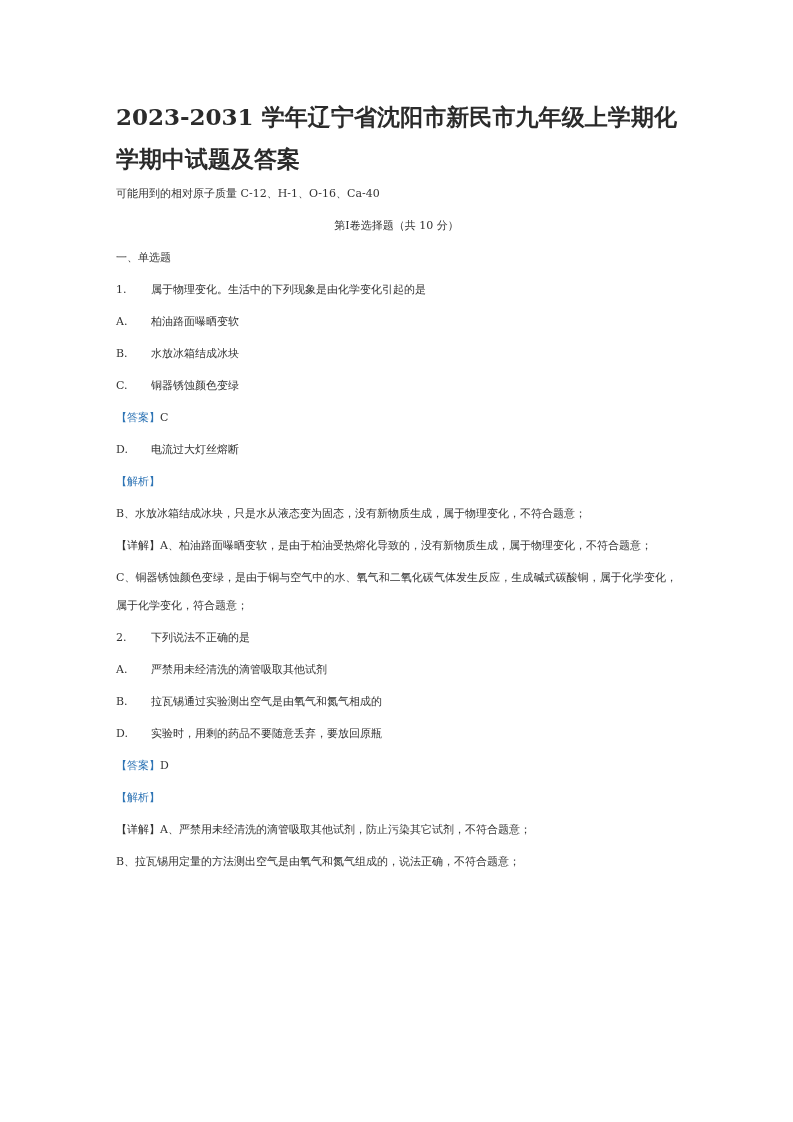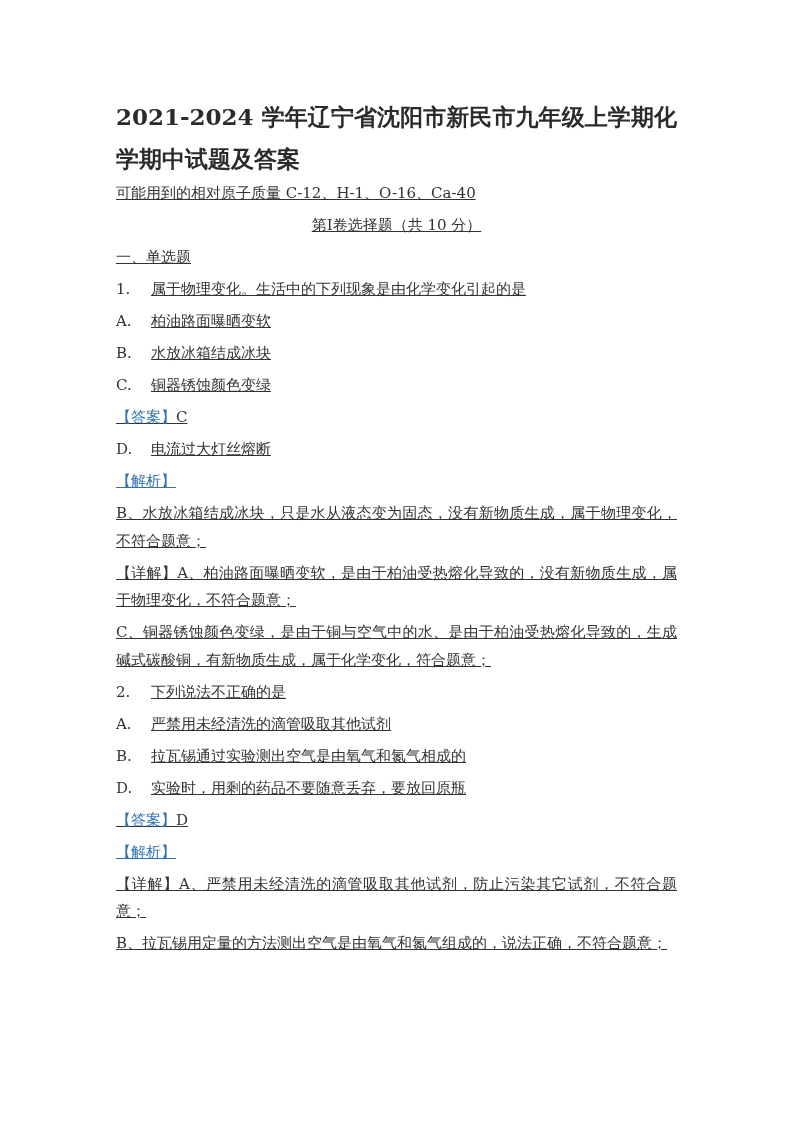--- a/index.html
+++ b/index.html
@@ -21,39 +21,38 @@
   .doc-title {
     margin: 0 0 0 0;
     font-size: 23px;
     font-weight: 700;
     line-height: 42px;
     color: #2b2b2b;
     text-align: justify;
   }
   p.para {
     margin: 0 0 4.5px 0;
-    font-size: 15px;
+    font-size: 11px;
     line-height: 27.5px;
-    text-decoration: underline;
   }
   .center { text-align: center; }
   .just { text-align: justify; }
   .blue { color: #2e74b5; }
   .q-label, .opt-label {
     display: inline-block;
     width: 35px;
   }
 </style>
 </head>
 <body>
 
 <div class="page">
   <div class="content">
 
-    <h1 class="doc-title">2021-2024 学年辽宁省沈阳市新民市九年级上学期化学期中试题及答案</h1>
+    <h1 class="doc-title">2023-2031 学年辽宁省沈阳市新民市九年级上学期化学期中试题及答案</h1>
 
     <p class="para">可能用到的相对原子质量 C-12、H-1、O-16、Ca-40</p>
 
     <p class="para center">第Ⅰ卷选择题（共 10 分）</p>
 
     <p class="para">一、单选题</p>
 
     <div>
       <p class="para just"><span class="q-label">1.</span><span>属于物理变化。生活中的下列现象是由化学变化引起的是</span></p>
 
@@ -61,21 +60,21 @@
       <p class="para"><span class="opt-label">B.</span><span>水放冰箱结成冰块</span></p>
       <p class="para"><span class="opt-label">C.</span><span>铜器锈蚀颜色变绿</span></p>
       <p class="para"><span class="blue">【答案】</span><span>C</span></p>
 
       <p class="para"><span class="opt-label">D.</span><span>电流过大灯丝熔断</span></p>
 
       <p class="para blue">【解析】</p>
 
       <p class="para just">B、水放冰箱结成冰块，只是水从液态变为固态，没有新物质生成，属于物理变化，不符合题意；</p>
       <p class="para just">【详解】A、柏油路面曝晒变软，是由于柏油受热熔化导致的，没有新物质生成，属于物理变化，不符合题意；</p>
-      <p class="para just">C、铜器锈蚀颜色变绿，是由于铜与空气中的水、是由于柏油受热熔化导致的，生成碱式碳酸铜，有新物质生成，属于化学变化，符合题意；</p>
+      <p class="para just">C、铜器锈蚀颜色变绿，是由于铜与空气中的水、氧气和二氧化碳气体发生反应，生成碱式碳酸铜，属于化学变化，属于化学变化，符合题意；</p>
     </div>
 
     <div>
       <p class="para just"><span class="q-label">2.</span><span>下列说法不正确的是</span></p>
 
       <p class="para"><span class="opt-label">A.</span><span>严禁用未经清洗的滴管吸取其他试剂</span></p>
       <p class="para"><span class="opt-label">B.</span><span>拉瓦锡通过实验测出空气是由氧气和氮气相成的</span></p>
       <p class="para"><span class="opt-label">D.</span><span>实验时，用剩的药品不要随意丢弃，要放回原瓶</span></p>
 
       <p class="para"><span class="blue">【答案】</span><span>D</span></p>

